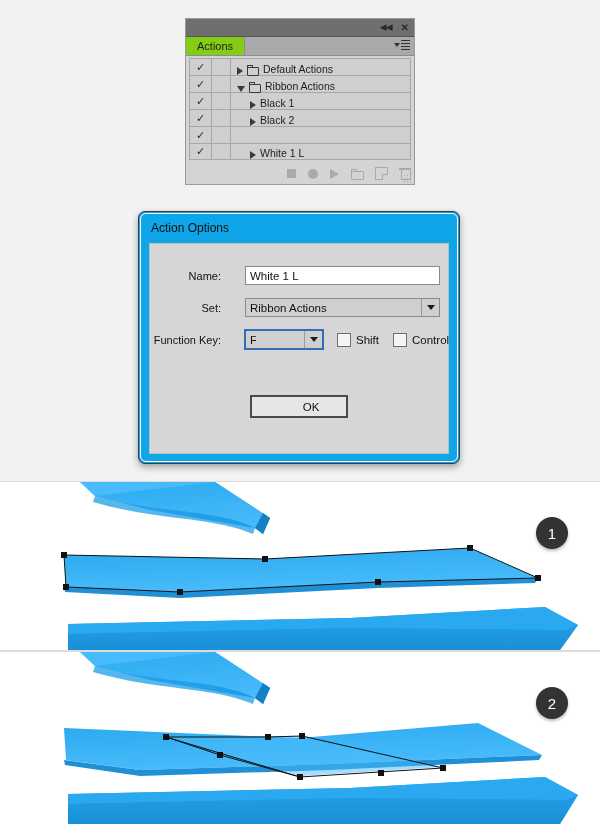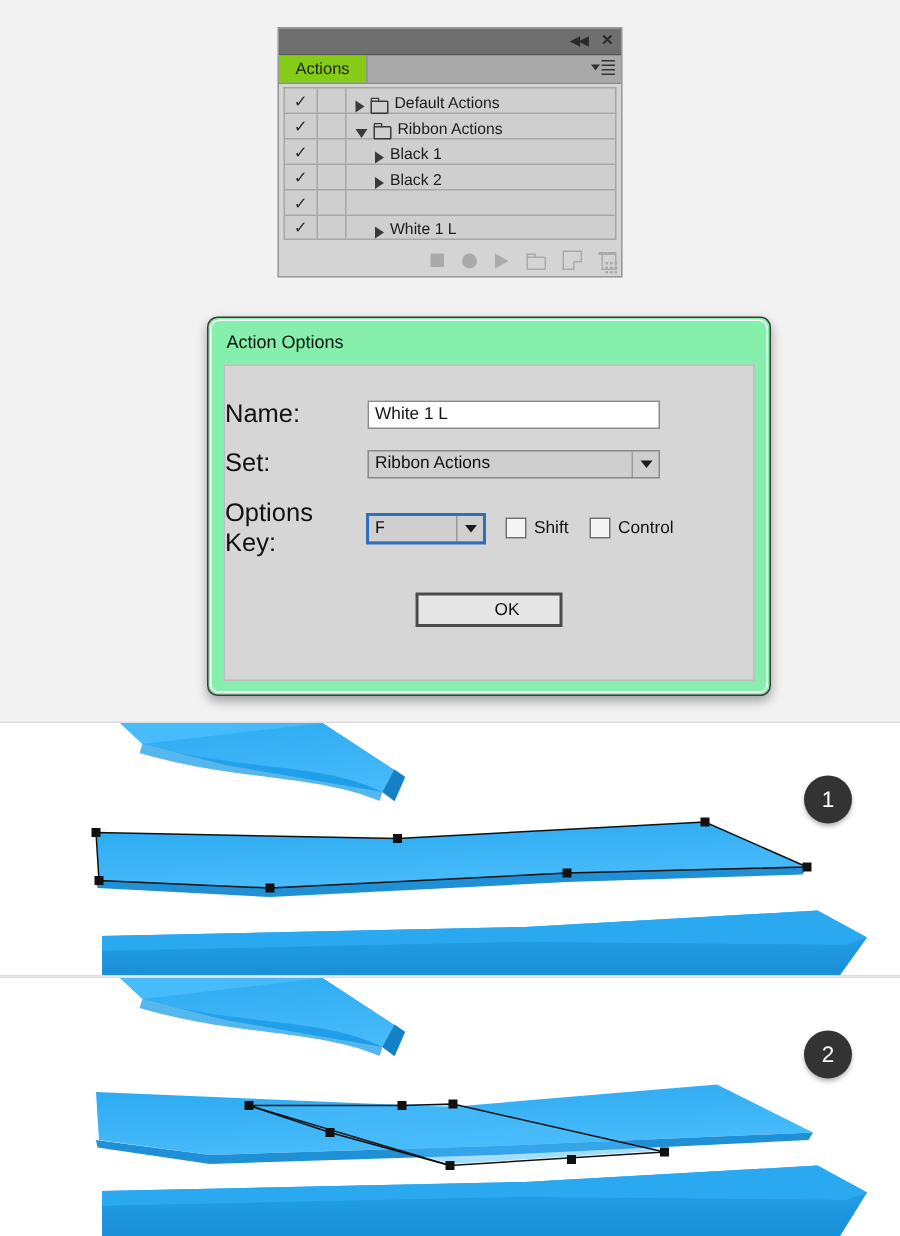--- a/index.html
+++ b/index.html
@@ -121,22 +121,22 @@
   .ico-trash:before{content:"";position:absolute;left:1px;top:2px;width:8px;height:9px;border:1.5px solid #a8a8a8;border-top:none;}
   .ico-trash:after{content:"";position:absolute;left:-1px;top:0;width:12px;height:1.6px;background:#a8a8a8;}
   .grip{
     position:absolute;right:2px;bottom:1px;width:9px;height:9px;
     background-image:radial-gradient(#ababab 40%, transparent 41%);
     background-size:3px 3px;
   }
 
   
   .dialog{
-    position:absolute;left:138px;top:211px;width:376px;height:253px;
-    background:#86efac;
+    position:absolute;left:138px;top:211px;width:322px;height:253px;
+    background:#0ea5e9;
     border:1px solid #3c3c3c;
     border-radius:7px;
     box-shadow:0 3px 7px rgba(0,0,0,.35);
     box-sizing:border-box;
     overflow:hidden;
   }
   .dialog-inner{
     position:absolute;inset:1px;
     border:1px solid #ffffff;
     border-radius:6px;
@@ -151,22 +151,22 @@
     background:#d6d6d6;
     border:1px solid #bdbdbd;
     box-sizing:border-box;
   }
   .form-row{
     display:flex;align-items:center;
     margin:0 0 13px 0;
   }
   .form-rows{padding:22px 0 0 0;}
   .lbl{
-    width:95px;min-width:95px;
-    font-size:17px;color:#111;padding-right:8px;box-sizing:border-box;
+    width:95px;min-width:95px;text-align:right;
+    font-size:11px;color:#111;padding-right:24px;box-sizing:border-box;
   }
   .txt-input{
     width:195px;height:19px;background:#fff;
     border:1px solid #8a8a8a;
     font-size:11.5px;color:#111;
     display:flex;align-items:center;padding-left:4px;
     box-sizing:border-box;
   }
   .select{
     height:19px;background:#cfcfcf;
@@ -360,21 +360,21 @@
         <div class="lbl">Set:</div>
         <div class="select wide">
           <span class="sel-val">Ribbon Actions</span>
           <span class="sel-arrow">
               <i class="caret-dn"></i>
             </span>
         </div>
       </div>
 
       <div class="form-row">
-        <div class="lbl">Options Key:</div>
+        <div class="lbl">Function Key:</div>
         <div class="select fkey focus-ring">
           <span class="sel-val">F5</span>
           <span class="sel-arrow">
               <i class="caret-dn"></i>
             </span>
         </div>
         <div class="check-wrap">
           <span class="checkbox"></span>
           <span class="check-lbl">Shift</span>
         </div>

